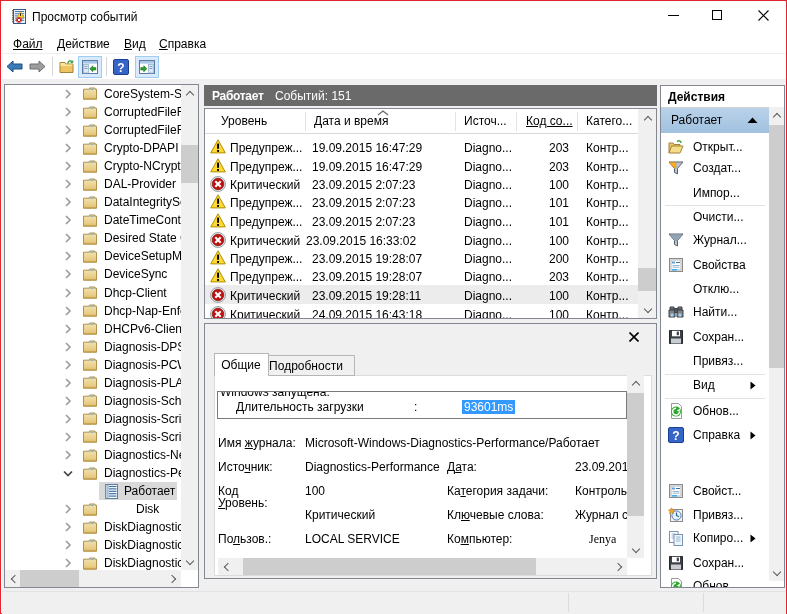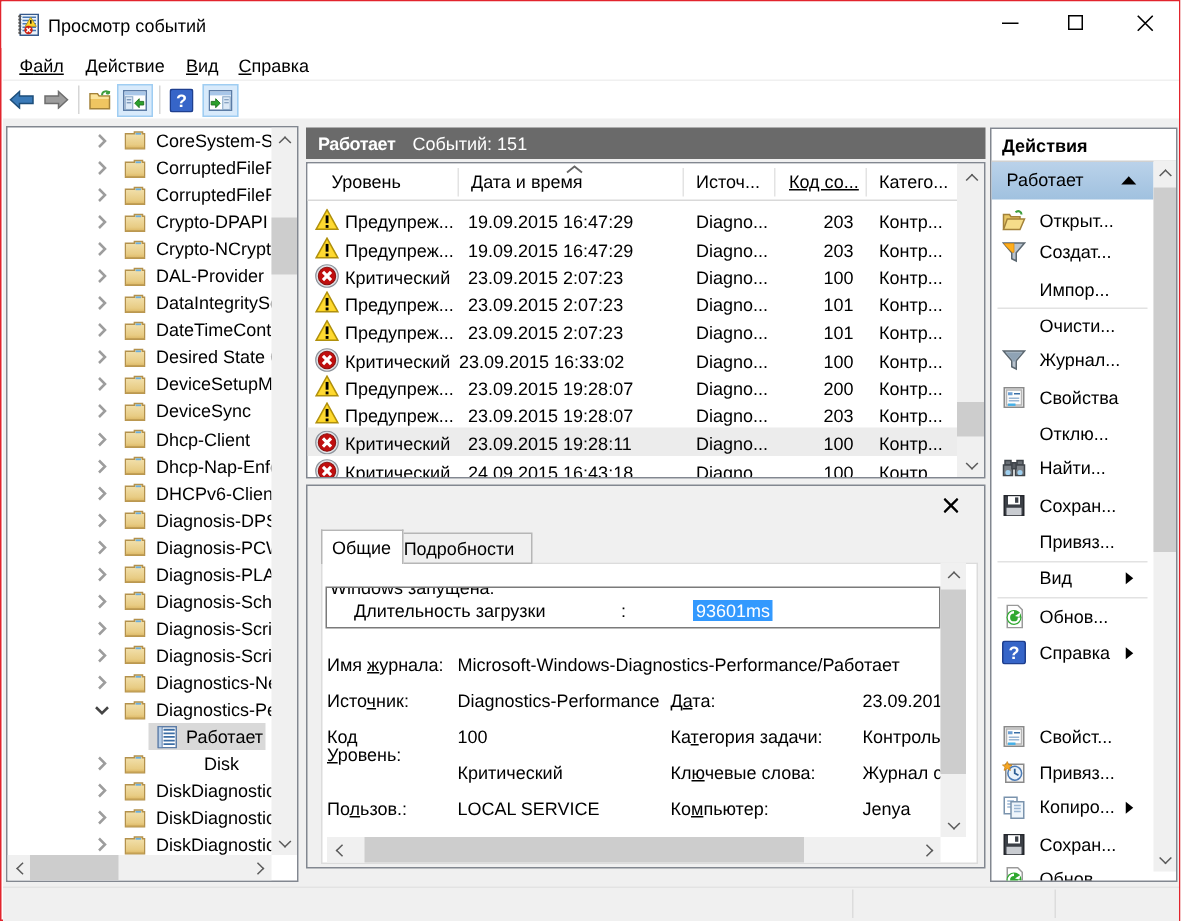--- a/index.html
+++ b/index.html
@@ -699,21 +699,21 @@
 <div class="abs" style="left:87px;top:60px;white-space:nowrap;">100</div>
 <div class="abs" style="left:229px;top:60px;white-space:nowrap;">Ка<u>т</u>егория задачи:</div>
 <div class="abs" style="left:357px;top:60px;white-space:nowrap;">Контроль производительности</div>
 <div class="abs" style="left:0;top:72px;white-space:nowrap;"><u>У</u>ровень:</div>
 <div class="abs" style="left:87px;top:84px;white-space:nowrap;">Критический</div>
 <div class="abs" style="left:229px;top:84px;white-space:nowrap;">Кл<u>ю</u>чевые слова:</div>
 <div class="abs" style="left:357px;top:84px;white-space:nowrap;">Журнал событий</div>
 <div class="abs" style="left:0;top:108px;white-space:nowrap;">По<u>л</u>ьзов.:</div>
 <div class="abs" style="left:87px;top:108px;white-space:nowrap;">LOCAL SERVICE</div>
 <div class="abs" style="left:229px;top:108px;white-space:nowrap;">Ко<u>м</u>пьютер:</div>
-<div class="abs" style="left:357px;top:108px;white-space:nowrap;">Jenya</div>
+<div class="abs" style="left:371px;top:108px;white-space:nowrap;font-family:Liberation Serif, serif;">Jenya</div>
 </div>
 <div class="sb" style="left:422px;top:51px;width:17px;height:183px;"></div>
 <div class="sbthumb" style="left:422px;top:69px;width:17px;height:123px;"></div>
 <div class="chev up" style="left:427px;top:56px;"></div>
 <div class="chev down" style="left:427px;top:222px;"></div>
 <div class="sb" style="left:13px;top:234px;width:409px;height:17px;"></div>
 <div class="sbthumb" style="left:38px;top:234px;width:293px;height:17px;"></div>
 <div class="chev left" style="left:18px;top:239px;"></div>
 <div class="chev right" style="left:410px;top:239px;"></div>
 </div>

